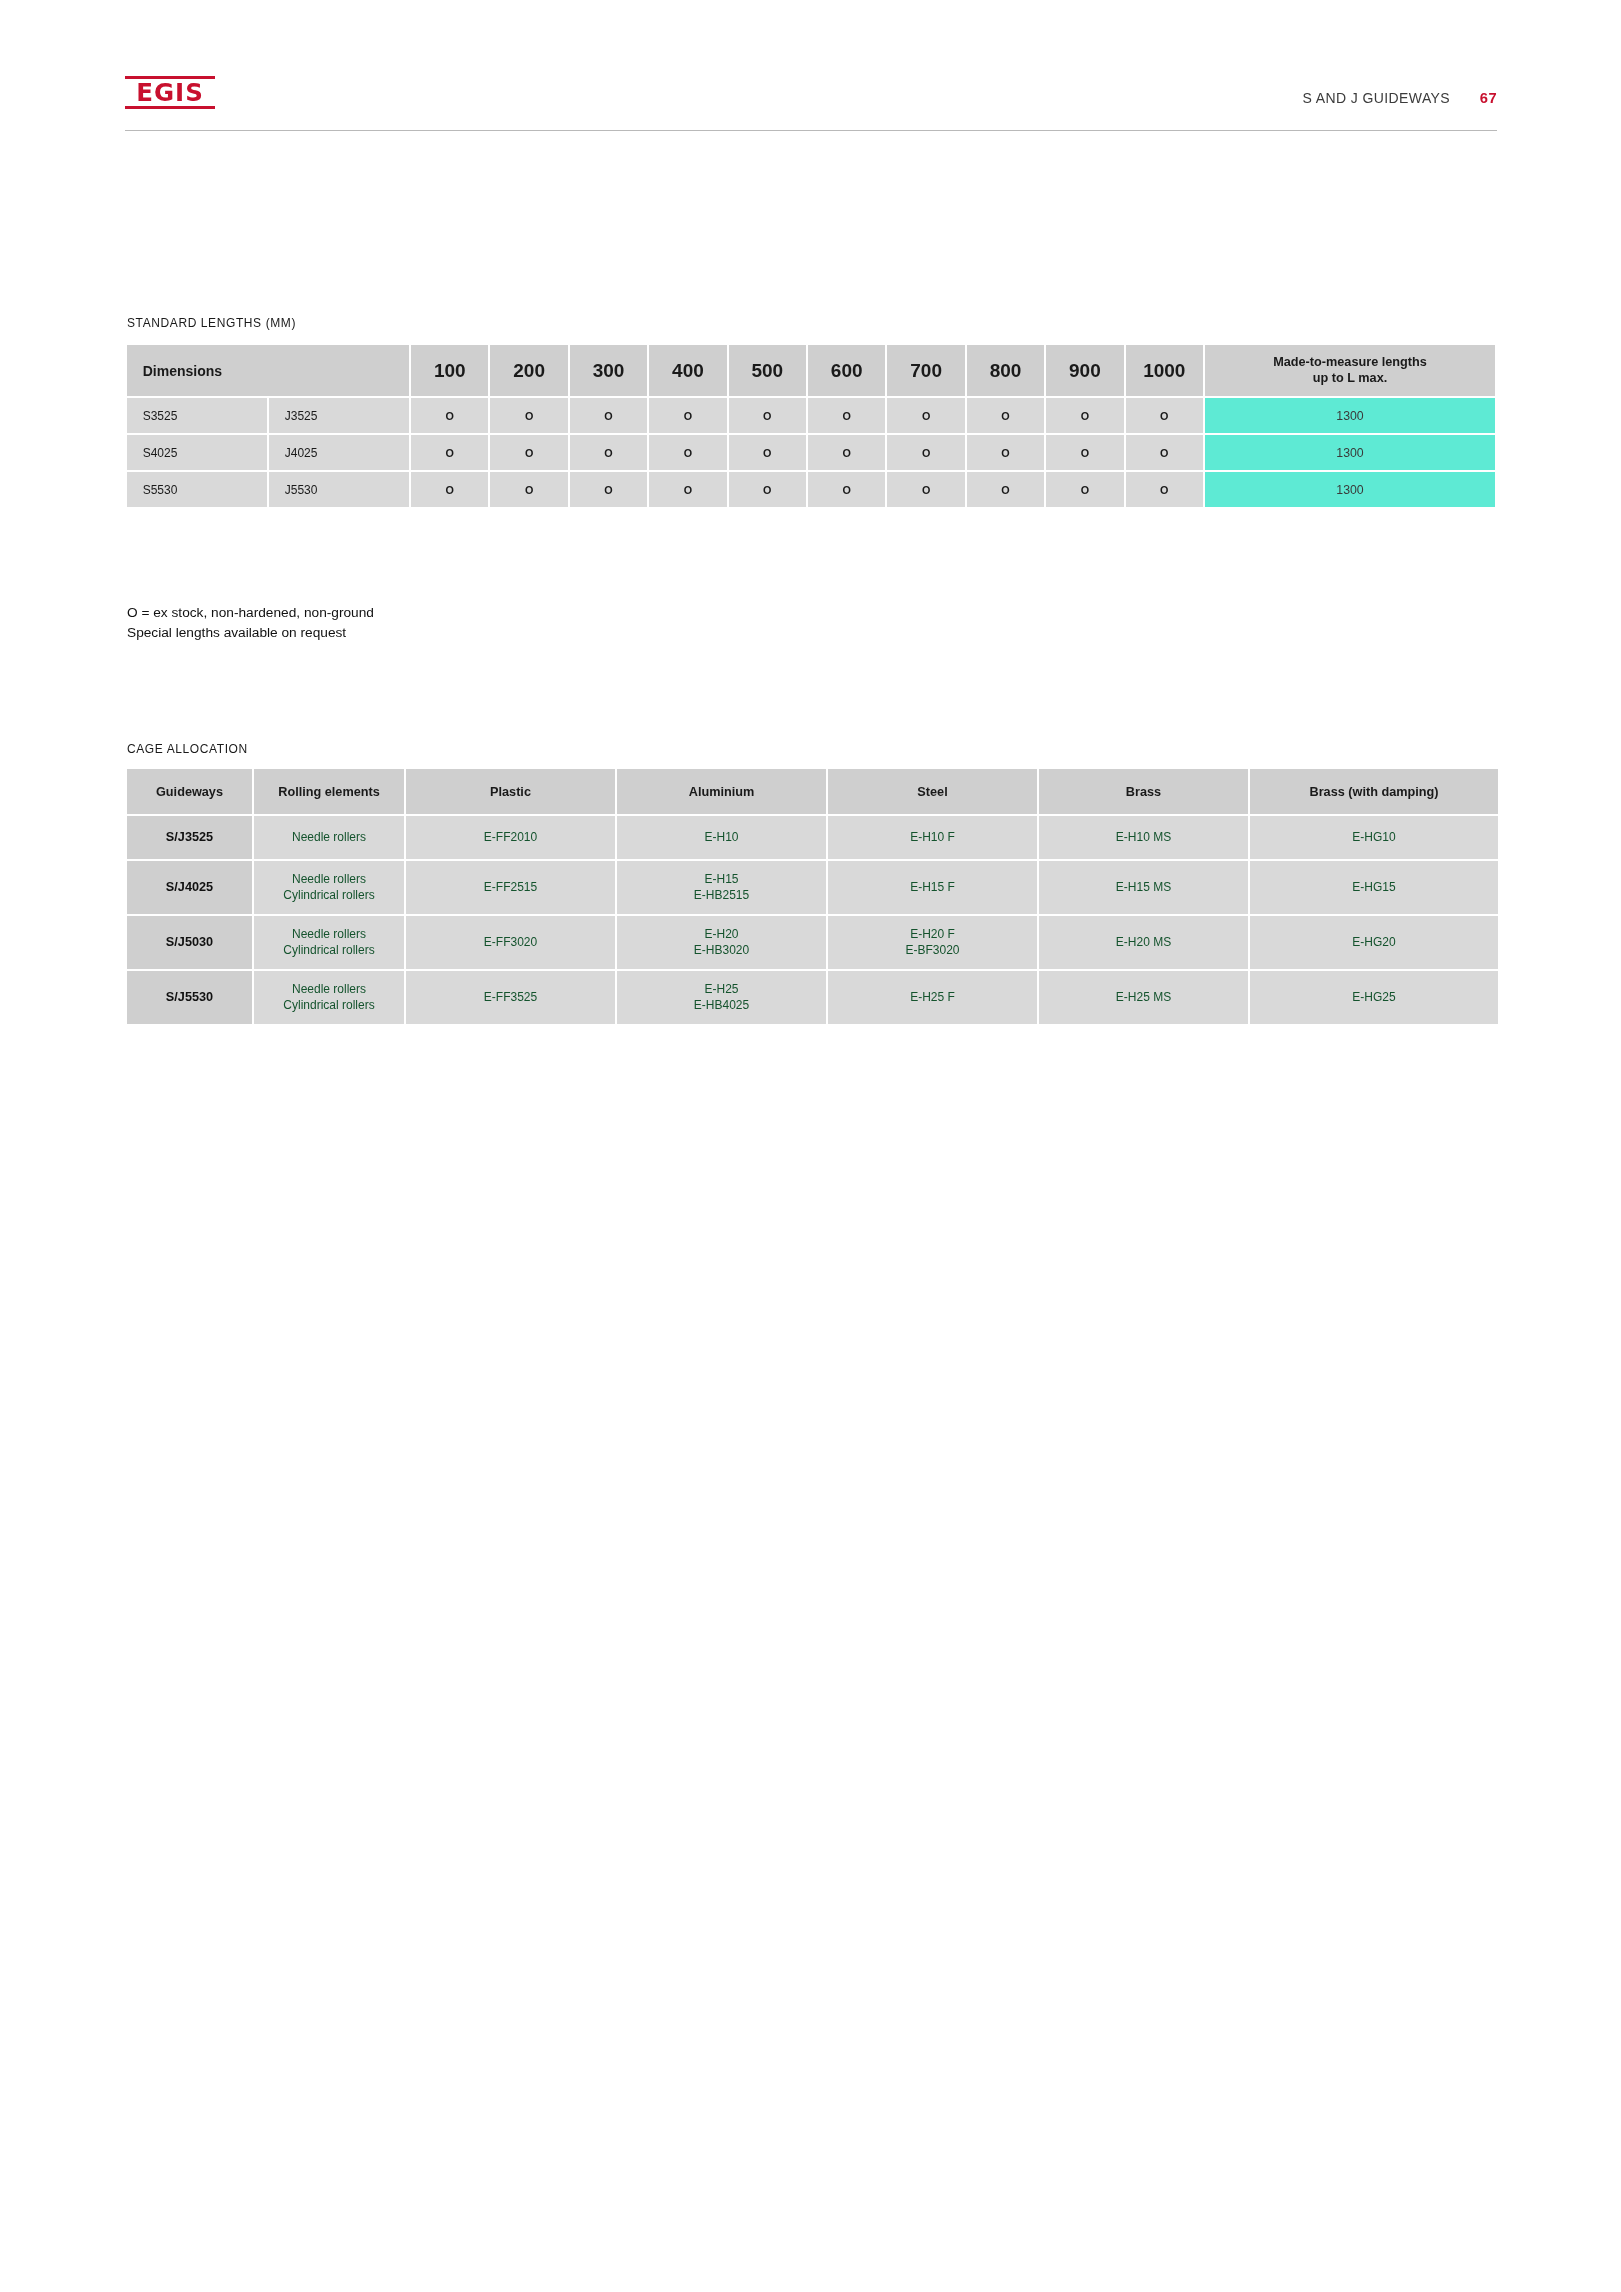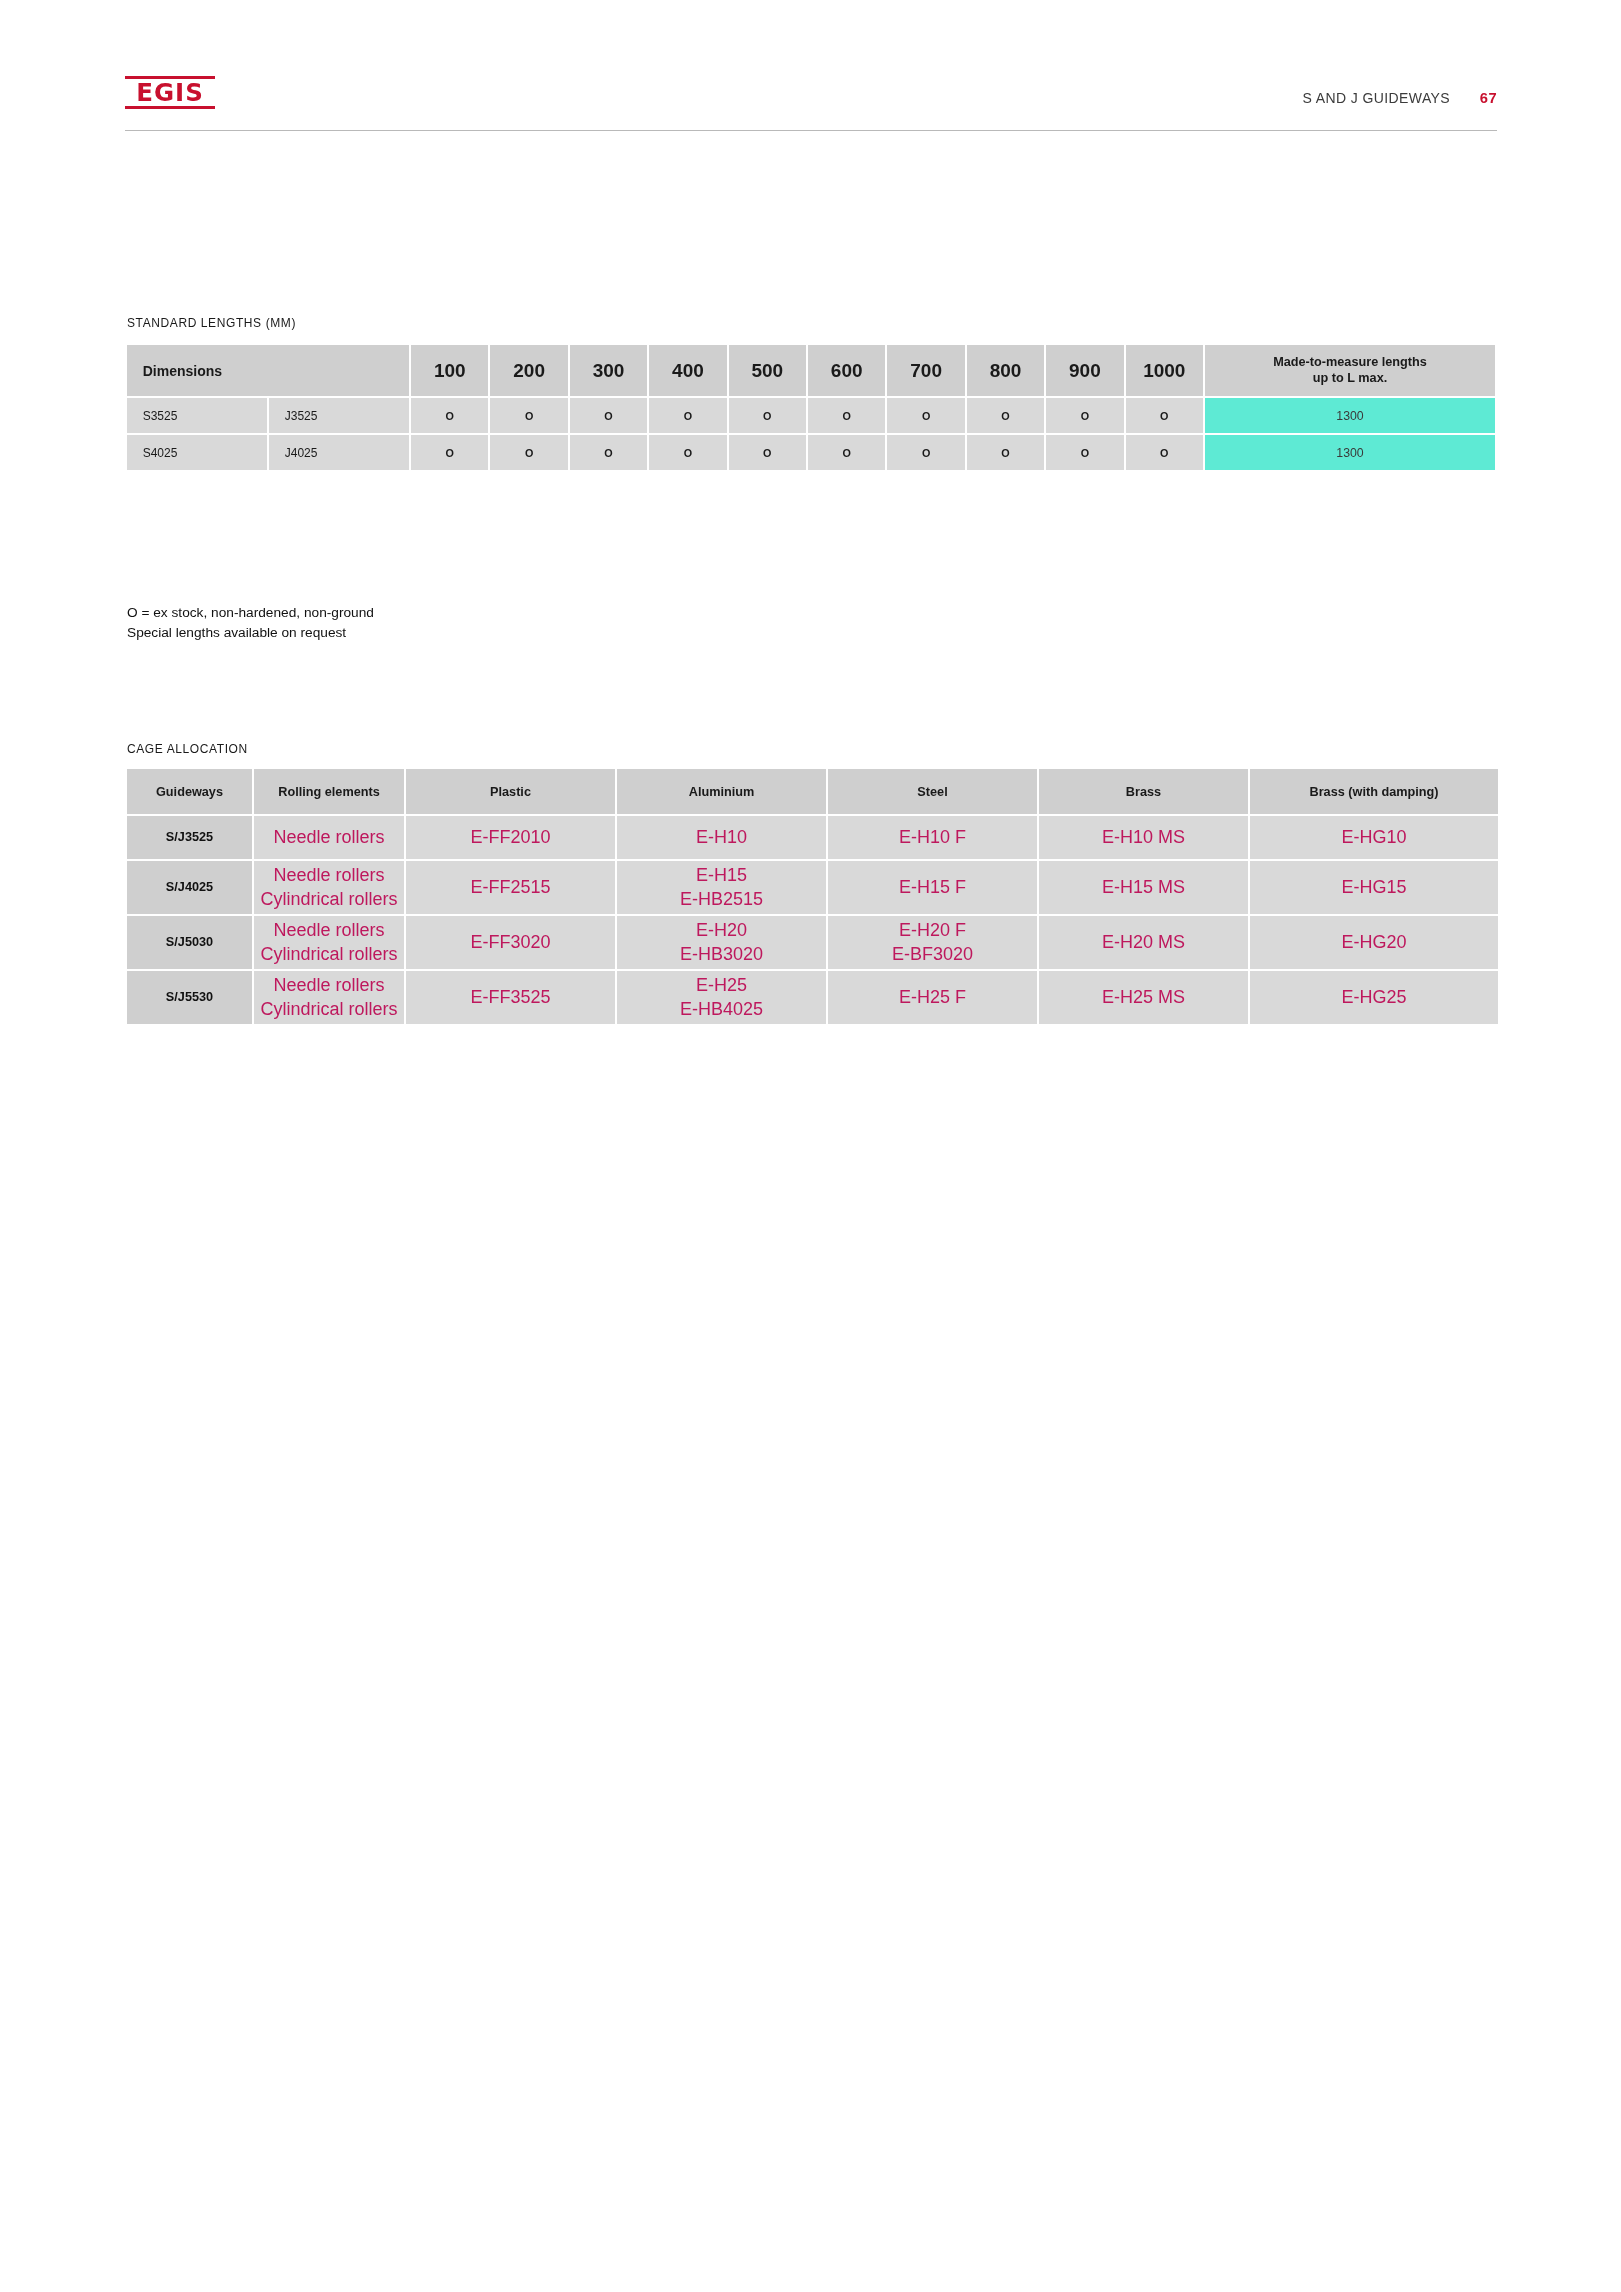--- a/index.html
+++ b/index.html
@@ -175,22 +175,22 @@
   }
   #cage-allocation-table thead td {
     background: #cfcfcf;
     height: 45px;
     font-weight: bold;
     font-size: 12.7px;
   }
   #cage-allocation-table tbody td {
     background: #d9d9d9;
     height: 43px;
-    font-size: 18px;
-    color: #be185d;
+    font-size: 12px;
+    color: #14532d;
     line-height: 1.3;
   }
   #cage-allocation-table tbody td.guideway {
     background: #cfcfcf;
     font-weight: bold;
     font-size: 12.7px;
     color: #111;
   }
   #cage-allocation-table tbody tr.tall td { height: 53px; }
   .cell-lines span { display: block; }
@@ -274,20 +274,35 @@
         <td class="mark">O</td>
         <td class="mark">O</td>
         <td class="mark">O</td>
         <td class="mark">O</td>
         <td class="mark">O</td>
         <td class="mark">O</td>
         <td class="mark">O</td>
         <td class="mark">O</td>
         <td class="mtm">1300</td>
       </tr>
+      <tr>
+        <td class="lbl">S5530</td>
+        <td class="lbl">J5530</td>
+        <td class="mark">O</td>
+        <td class="mark">O</td>
+        <td class="mark">O</td>
+        <td class="mark">O</td>
+        <td class="mark">O</td>
+        <td class="mark">O</td>
+        <td class="mark">O</td>
+        <td class="mark">O</td>
+        <td class="mark">O</td>
+        <td class="mark">O</td>
+        <td class="mtm">1300</td>
+      </tr>
     </tbody>
   </table>
 
   <div class="footnote" id="footnote-block">
     <div>O = ex stock, non-hardened, non-ground</div>
     <div>Special lengths available on request</div>
   </div>
 
   <div class="section-title" id="title-cage-allocation">CAGE ALLOCATION</div>
 

